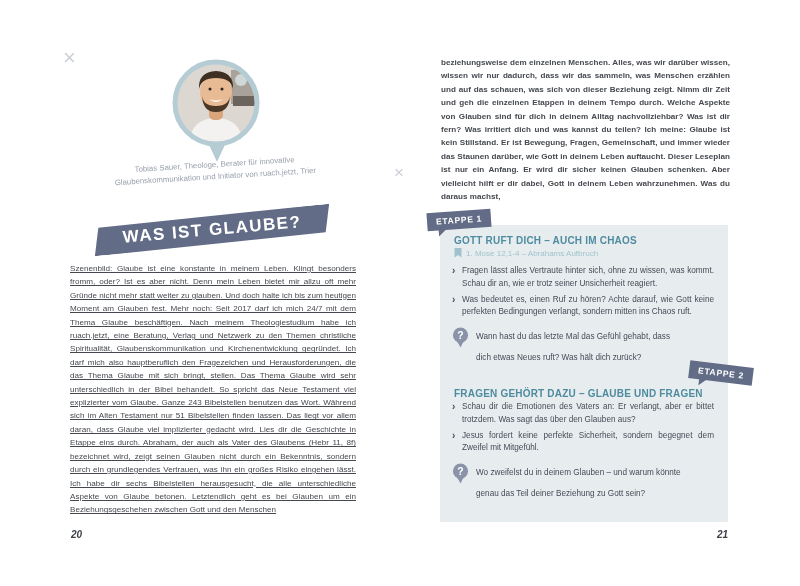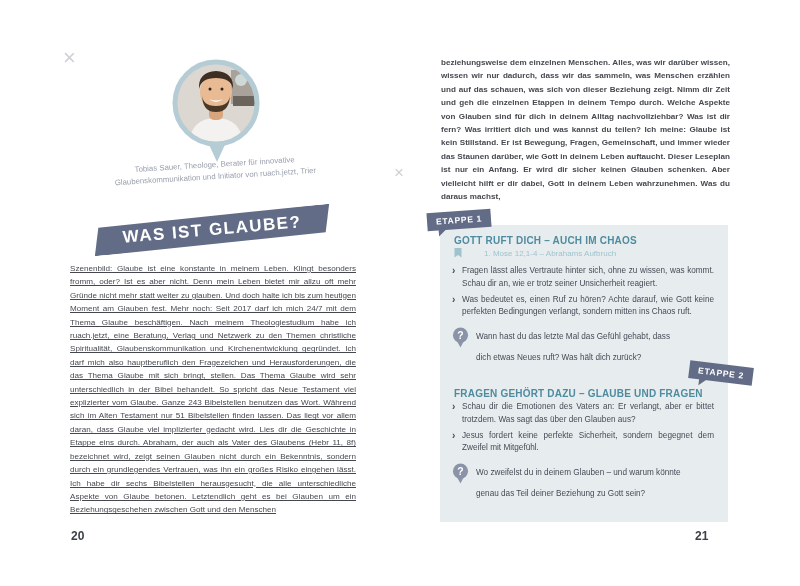--- a/index.html
+++ b/index.html
@@ -30,32 +30,32 @@
     color:#ffffff;font-size:17px;font-weight:bold;letter-spacing:1.5px;
   }
   
   .bodytext{
     font-size:8.1px;line-height:13.4px;text-align:justify;color:#45494f;
     letter-spacing:0px;
   }
   .body-left{left:70px;top:262px;width:286px;text-decoration:underline;}
   .body-right{left:441px;top:56px;width:289px;font-weight:bold;}
   
-  .pagenum{font-size:12px;font-weight:bold;color:#3c4047;}
+  .pagenum{font-size:10px;font-weight:bold;color:#3c4047;font-style:italic;}
   
   .stage-box{
     width:288px;background:#e7edee;box-sizing:border-box;
     padding:10px 14px 18px 12px;
   }
   .stage-box .title{
     font-size:10px;font-weight:bold;letter-spacing:0.2px;color:#4f8ba0;
     margin:0 0 2px 2px;white-space:nowrap;
   }
   .stage-box .ref{
-    display:flex;align-items:center;gap:22px;margin:0 0 7px 2px;
+    display:flex;align-items:center;gap:4px;margin:0 0 7px 2px;
     font-size:8px;color:#9fc3cd;
   }
   .bullet{display:flex;margin-bottom:3px;}
   .bullet .marker{
     flex:0 0 10px;font-size:10px;font-weight:bold;color:#454b57;line-height:12.8px;
   }
   .bullet .btext{
     flex:1;font-size:8.2px;line-height:12.8px;text-align:justify;color:#454b57;
   }
   .question{display:flex;margin-top:7px;}
@@ -179,13 +179,13 @@
   <div class="question">
     <svg class="q-icon" width="17" height="22" viewBox="0 0 18 22">
       <circle cx="9" cy="8" r="8" fill="#8b93a9"></circle>
       <path d="M5,14 L9,21 L12.5,14.2 Z" fill="#8b93a9"></path>
       <text x="9" y="11.8" text-anchor="middle" font-size="11" font-weight="bold" fill="#ffffff" font-family="Liberation Sans, sans-serif">?</text>
     </svg>
     <span class="qtext">Wo zweifelst du in deinem Glauben – und warum könnte genau das Teil deiner Beziehung zu Gott sein?</span>
   </div>
 </div>
 
-<div class="abs pagenum" style="left:695px;top:529px;">21</div>
+<div class="abs pagenum" style="left:717px;top:529px;">21</div>
 
 </body></html>

